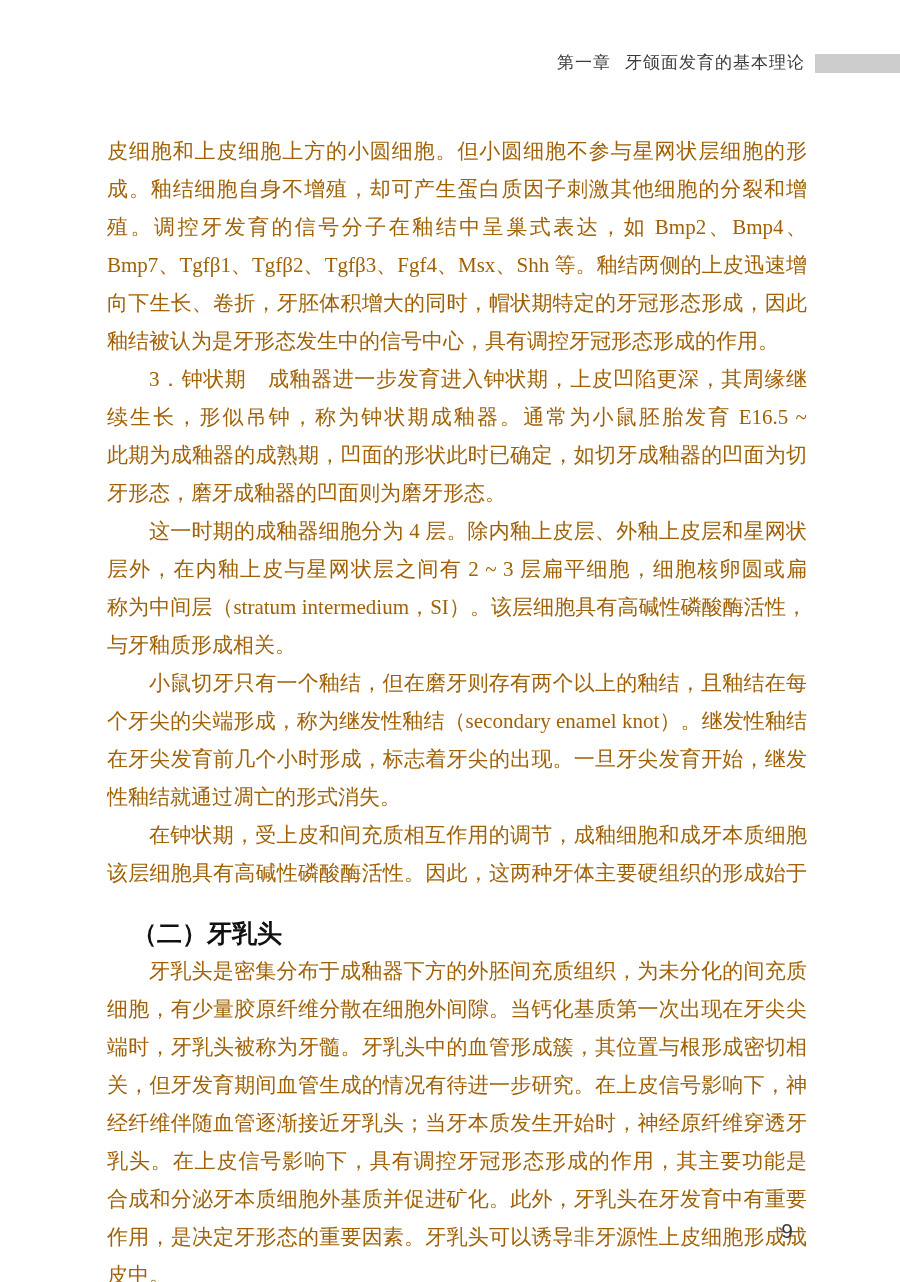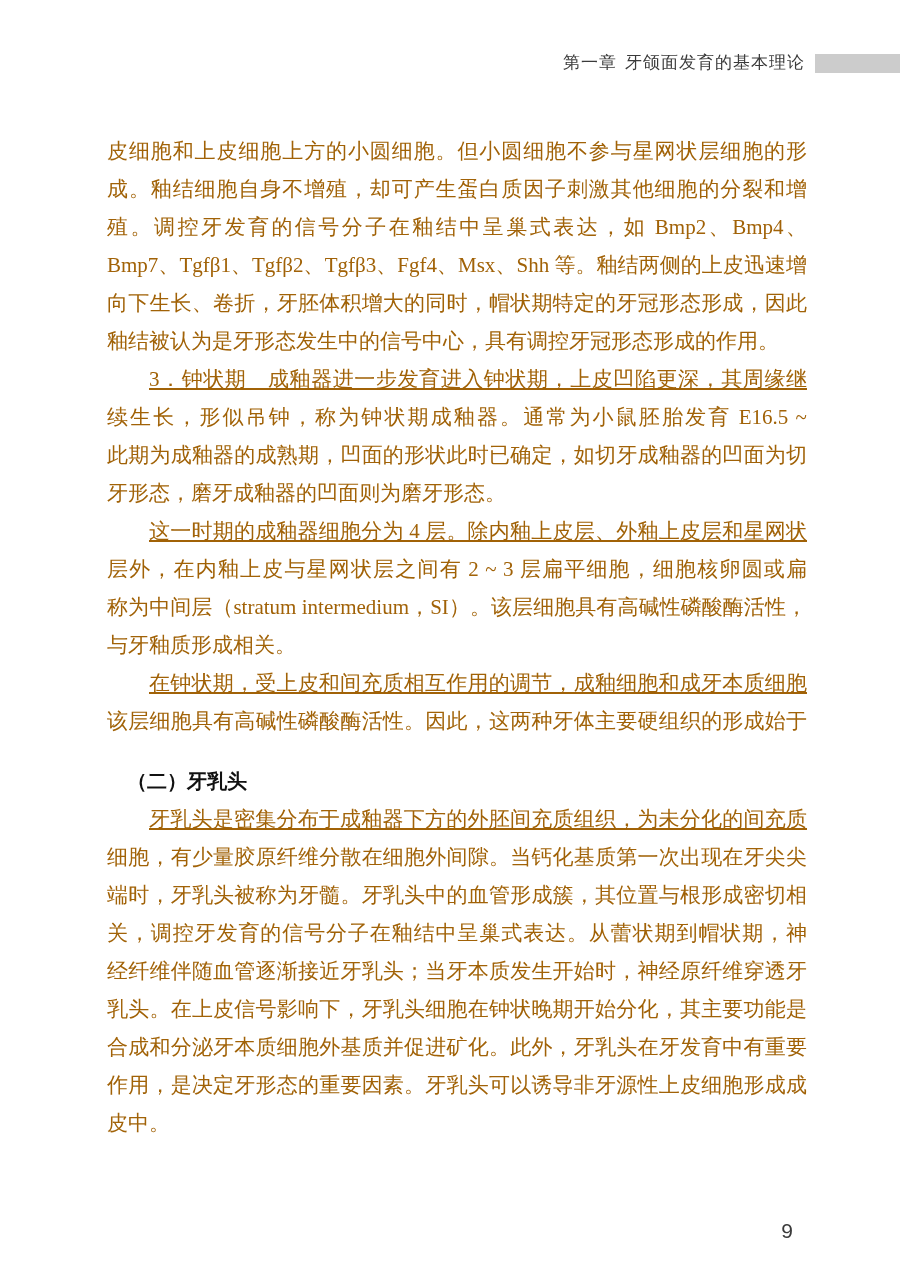--- a/index.html
+++ b/index.html
@@ -17,21 +17,21 @@
     top: 53px;
     right: 95px;
     height: 20px;
     line-height: 20px;
     font-family: "Liberation Sans", "DejaVu Sans", sans-serif;
     font-size: 17px;
     color: #3a3a3a;
     letter-spacing: 1px;
     white-space: nowrap;
   }
-  .header-title .chapter { margin-right: 8px; }
+  .header-title .chapter { margin-right: 14px; }
   .header-bar {
     position: absolute;
     top: 54px;
     left: 815px;
     width: 85px;
     height: 19px;
     background: #cccccc;
   }
   
   .body-text {
@@ -45,27 +45,27 @@
     height: 30px;
     line-height: 30px;
     font-size: 21px;
     color: #a16207;
     text-align: justify;
     text-align-last: justify;
     overflow: hidden;
     margin-top: 8px;
   }
   .line.last { text-align-last: left; }
-  .line.first-indent { text-indent: 2em; text-decoration: underline; }
+  .line.first-indent { text-indent: 2em; }
   .sub-heading {
     margin: 30px 0 0 0;
     height: 30px;
     line-height: 30px;
     font-family: "Liberation Sans", "DejaVu Sans", sans-serif;
-    font-size: 20px;
+    font-size: 25px;
     font-weight: bold;
     color: #111111;
     text-indent: 1em;
   }
   
   .page-number {
     position: absolute;
     top: 1217px;
     left: 769px;
     width: 36px;
@@ -103,31 +103,37 @@
         <div class="line">此期为成釉器的成熟期，凹面的形状此时已确定，如切牙成釉器的凹面为切</div>
         <div class="line last">牙形态，磨牙成釉器的凹面则为磨牙形态。</div>
       </div>
       <div class="para">
         <div class="line first-indent">这一时期的成釉器细胞分为 4 层。除内釉上皮层、外釉上皮层和星网状</div>
         <div class="line">层外，在内釉上皮与星网状层之间有 2 ~ 3 层扁平细胞，细胞核卵圆或扁平，</div>
         <div class="line">称为中间层（stratum intermedium，SI）。该层细胞具有高碱性磷酸酶活性，</div>
         <div class="line last">与牙釉质形成相关。</div>
       </div>
       <div class="para">
+        <div class="line first-indent">小鼠切牙只有一个釉结，但在磨牙则存有两个以上的釉结，且釉结在每</div>
+        <div class="line">个牙尖的尖端形成，称为继发性釉结（secondary enamel knot）。继发性釉结</div>
+        <div class="line">在牙尖发育前几个小时形成，标志着牙尖的出现。一旦牙尖发育开始，继发</div>
+        <div class="line last">性釉结就通过凋亡的形式消失。</div>
+      </div>
+      <div class="para">
         <div class="line first-indent">在钟状期，受上皮和间充质相互作用的调节，成釉细胞和成牙本质细胞</div>
         <div class="line">该层细胞具有高碱性磷酸酶活性。因此，这两种牙体主要硬组织的形成始于钟</div>
       </div>
       <h3 class="sub-heading">（二）牙乳头</h3>
       <div class="para">
         <div class="line first-indent">牙乳头是密集分布于成釉器下方的外胚间充质组织，为未分化的间充质</div>
         <div class="line">细胞，有少量胶原纤维分散在细胞外间隙。当钙化基质第一次出现在牙尖尖</div>
         <div class="line">端时，牙乳头被称为牙髓。牙乳头中的血管形成簇，其位置与根形成密切相</div>
-        <div class="line">关，调控牙发育的信号分子在釉结中呈巢式表达。从蕾状期到帽状期，神</div>
+        <div class="line">关，但牙发育期间血管生成的情况有待进一步研究。在上皮信号影响下，神</div>
         <div class="line">经纤维伴随血管逐渐接近牙乳头；当牙本质发生开始时，神经原纤维穿透牙</div>
-        <div class="line">乳头。在上皮信号影响下，牙乳头细胞在钟状晚期开始分化，其主要功能是</div>
+        <div class="line">乳头。在上皮信号影响下，具有调控牙冠形态形成的作用，其主要功能是</div>
         <div class="line">合成和分泌牙本质细胞外基质并促进矿化。此外，牙乳头在牙发育中有重要</div>
         <div class="line">作用，是决定牙形态的重要因素。牙乳头可以诱导非牙源性上皮细胞形成成</div>
         <div class="line last">皮中。</div>
       </div>
     </main>
 
   <div class="page-number">9</div>
 
 </div>
 

